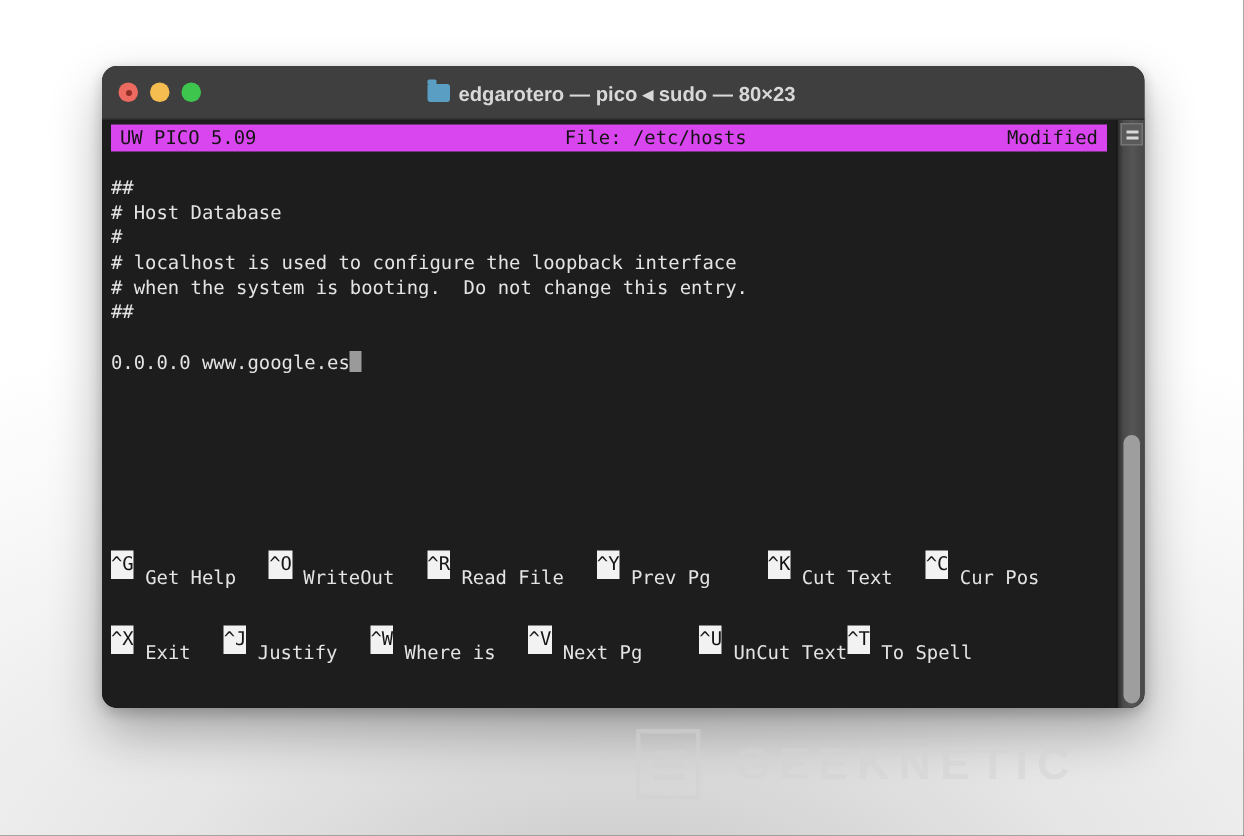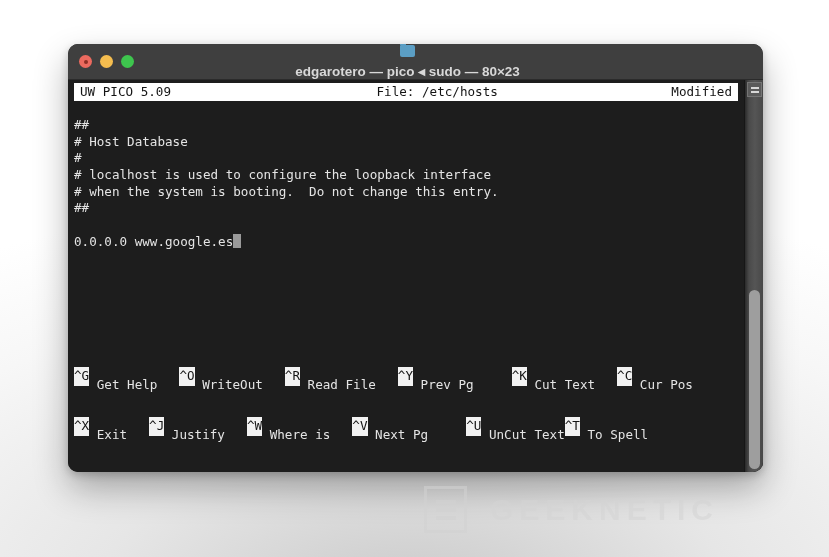--- a/index.html
+++ b/index.html
@@ -103,21 +103,20 @@
     background: #8f2f25;
   }
   #title-center {
     position: absolute;
     left: 0; right: 16px;
     display: flex;
     justify-content: center;
     align-items: center;
     gap: 6px;
     pointer-events: none;
-    flex-direction: column;
   }
   #folder-icon {
     width: 15px;
     height: 12px;
     position: relative;
     background: #5b9ec4;
     border-radius: 1px 2px 2px 2px;
     flex: none;
   }
   #folder-icon::before {
@@ -145,21 +144,21 @@
     line-height: 16.7px;
   }
 
   
   #pico-header {
     position: absolute;
     left: 6px;
     top: 3px;
     width: 664px;
     height: 18px;
-    background: #ffffff;
+    background: #d946ef;
     color: #141414;
     display: flex;
     align-items: center;
     box-sizing: border-box;
     padding: 4px 6px;
     white-space: pre;
   }
   #pico-header .ph-left   { flex: 0 0 auto; }
   #pico-header .ph-center { flex: 1 1 auto; text-align: center; margin-left: 32px; }
   #pico-header .ph-right  { flex: 0 0 auto; }

